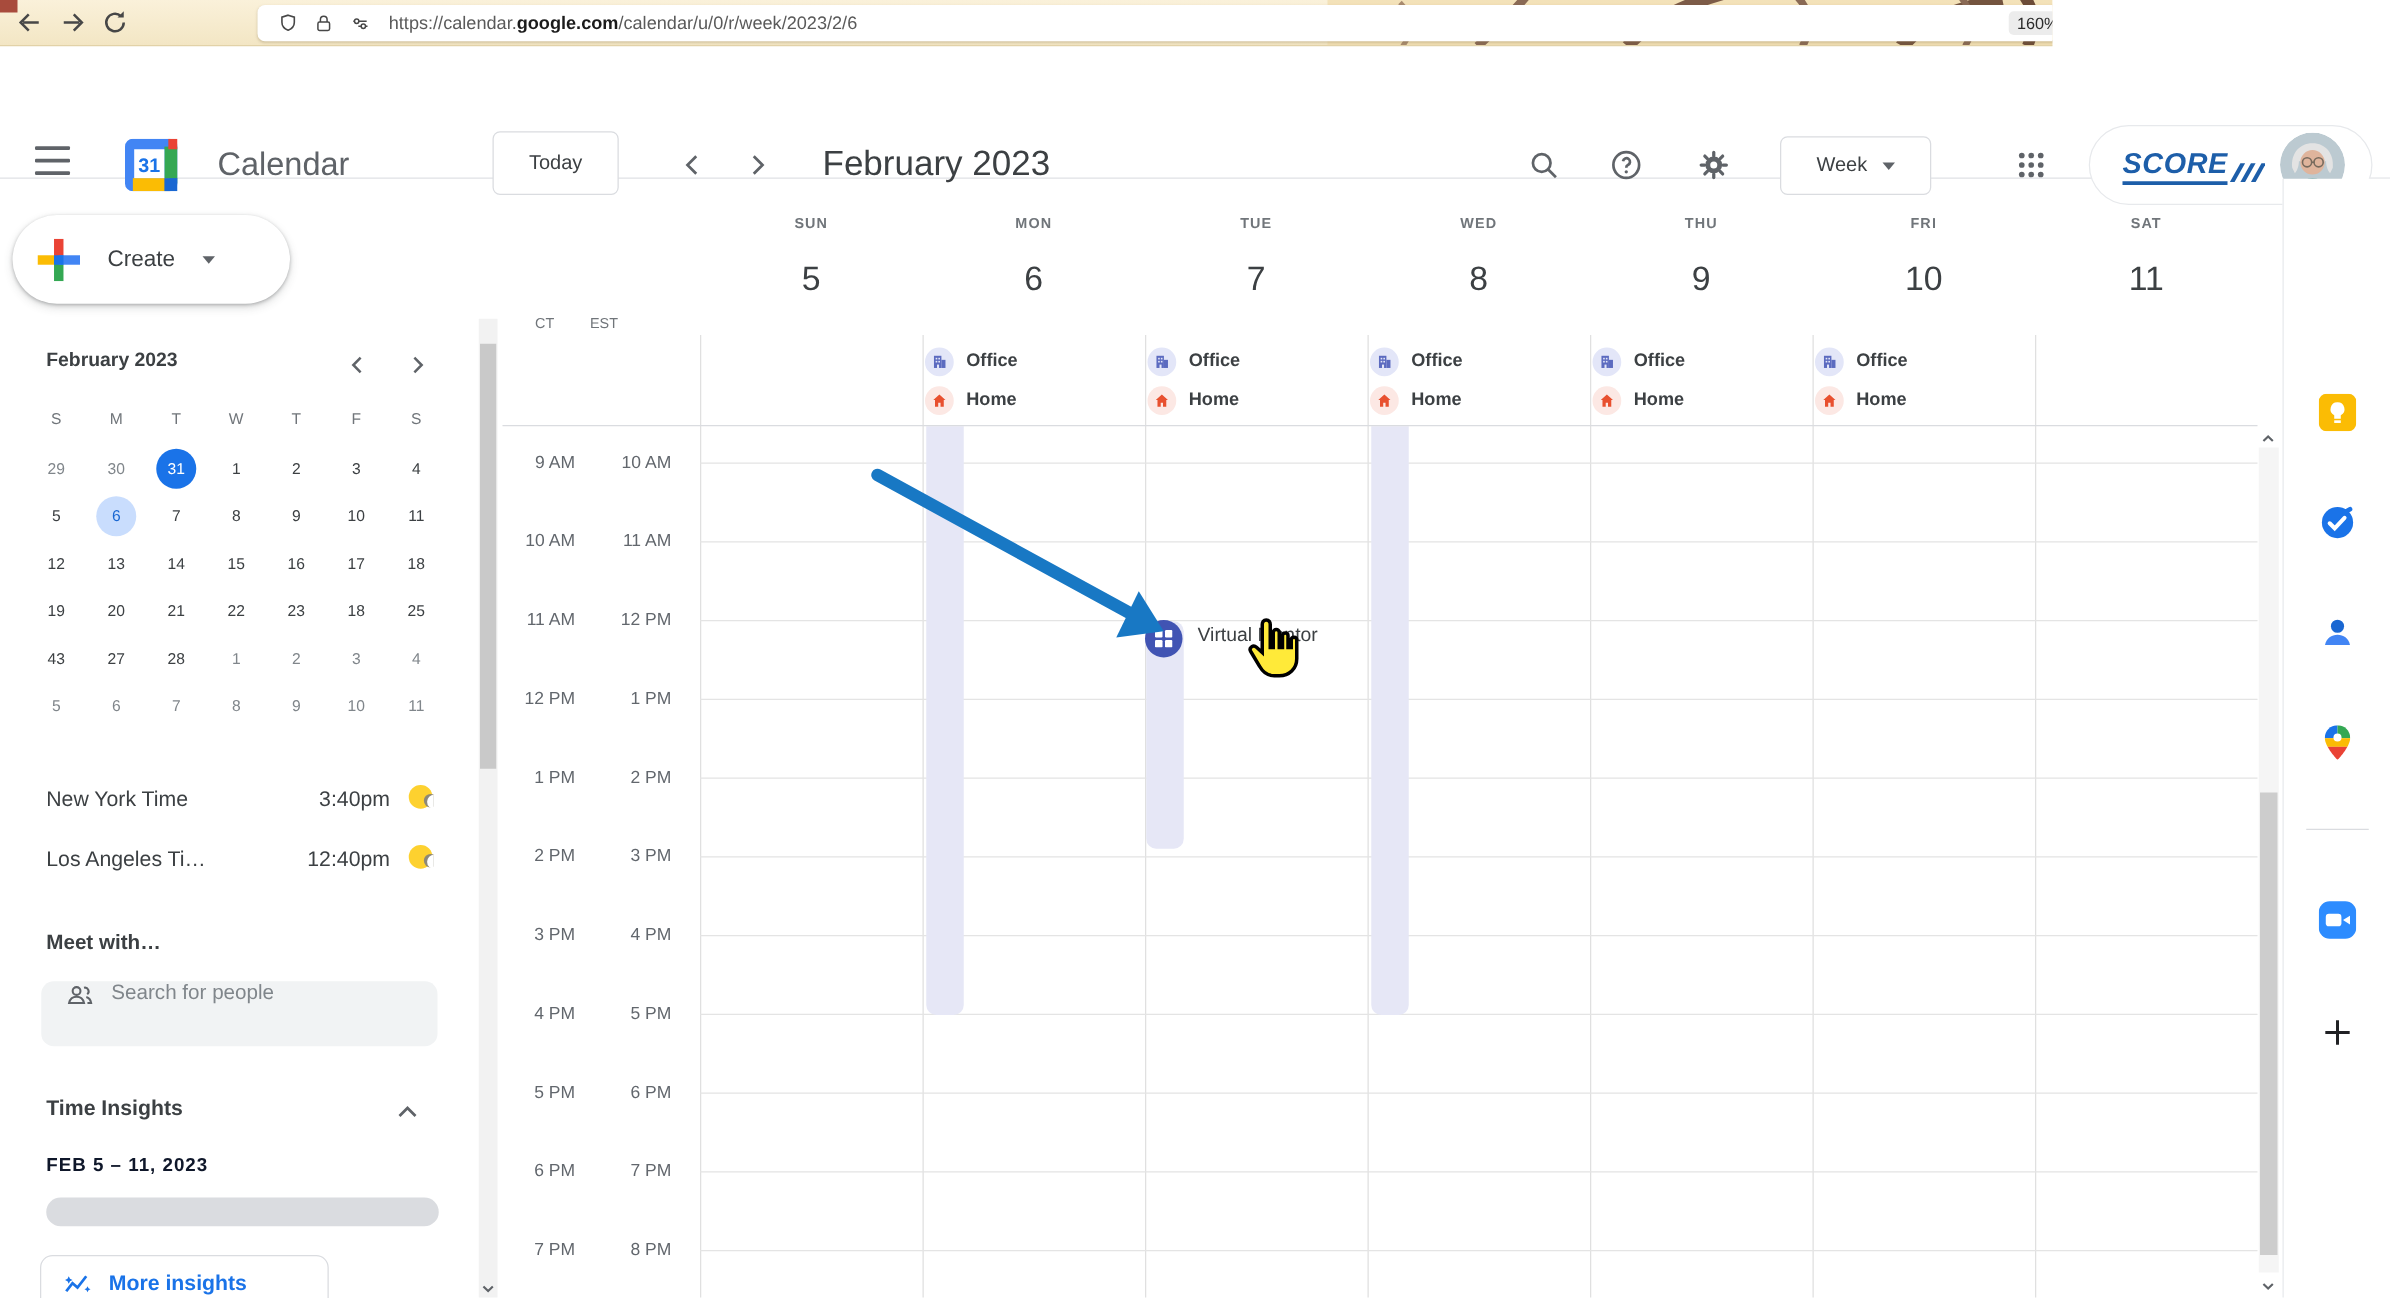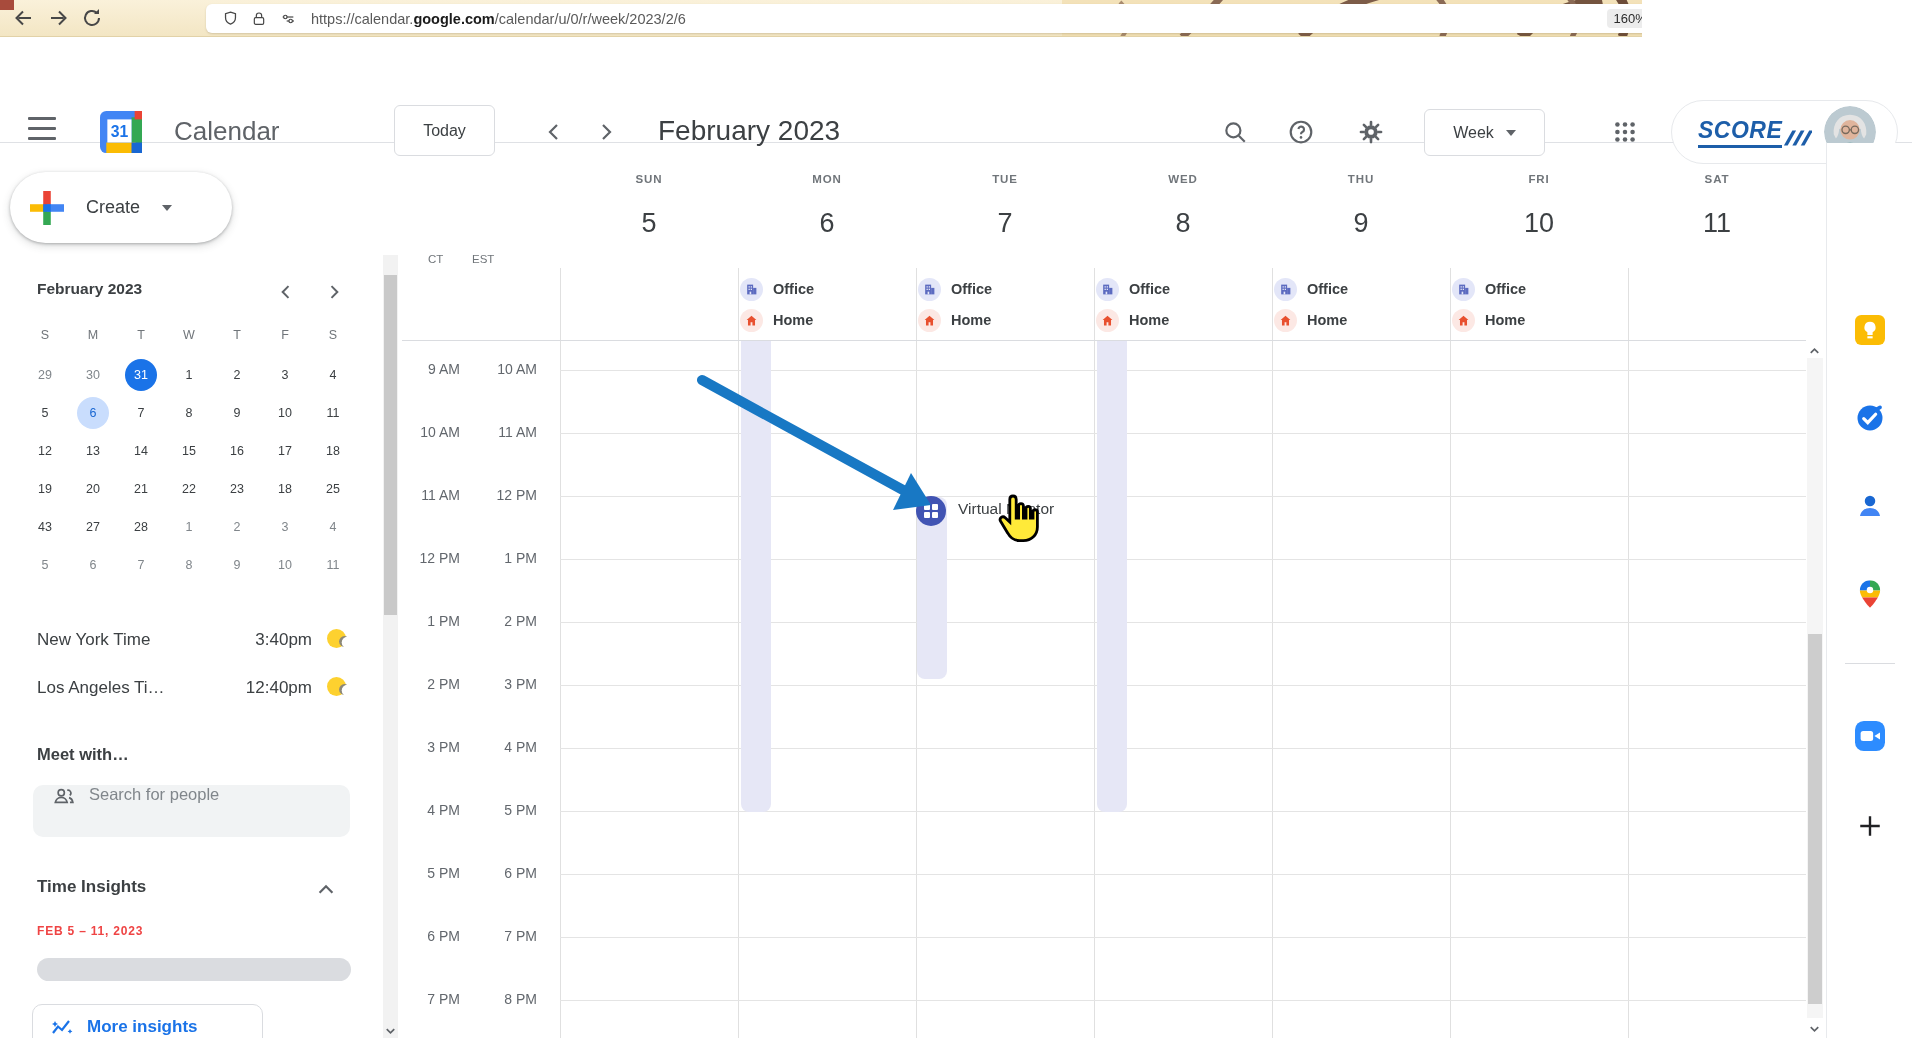--- a/index.html
+++ b/index.html
@@ -70,21 +70,21 @@
   .clock-time { font-size:17px; color:#3c4043; margin-left:auto; }
   .moon { margin-left:14px; }
   #meet-heading { position:absolute; left:37px; top:745px; font-size:16.5px; font-weight:bold; color:#3c4043; }
   #people-search { position:absolute; left:33px; top:785px; width:317px; height:52px; background:#f1f3f4;
     border-radius:10px; display:flex; align-items:flex-start; }
   #people-search input { border:none; background:transparent; outline:none; font-size:16.5px; color:#3c4043;
     font-family:"Liberation Sans",sans-serif; width:200px; }
   #people-search input::placeholder { color:#80868b; }
   #ti-heading { position:absolute; left:37px; top:877px; font-size:17px; font-weight:bold; color:#3c4043; }
   #ti-collapse { position:absolute; left:315px; top:879px; width:22px; height:22px; color:#5f6368; }
-  #ti-range { position:absolute; left:37px; top:924px; font-size:12px; font-weight:bold; letter-spacing:.8px; color:#ef4444; }
+  #ti-range { position:absolute; left:37px; top:924px; font-size:15px; font-weight:bold; letter-spacing:.8px; color:#0f172a; }
   #ti-bar { position:absolute; left:37px; top:958px; width:314px; height:23px; border-radius:12px; background:#dadce0; }
   #more-insights { position:absolute; left:32px; top:1004px; width:231px; height:46px; border:1px solid #dadce0;
     border-radius:10px; background:#fff; display:flex; align-items:center; gap:12px; }
   #more-insights span { font-size:17px; font-weight:bold; color:#1a73e8; }
   
   #side-scroll { position:absolute; left:383px; top:255px; width:15px; height:783px; background:#f2f2f2; }
   #side-scroll .thumb { position:absolute; left:1px; top:20px; width:13px; height:340px; background:#c9c9c9; }
   .scroll-arrow { position:absolute; width:15px; height:14px; color:#5f6368; }
 
   

